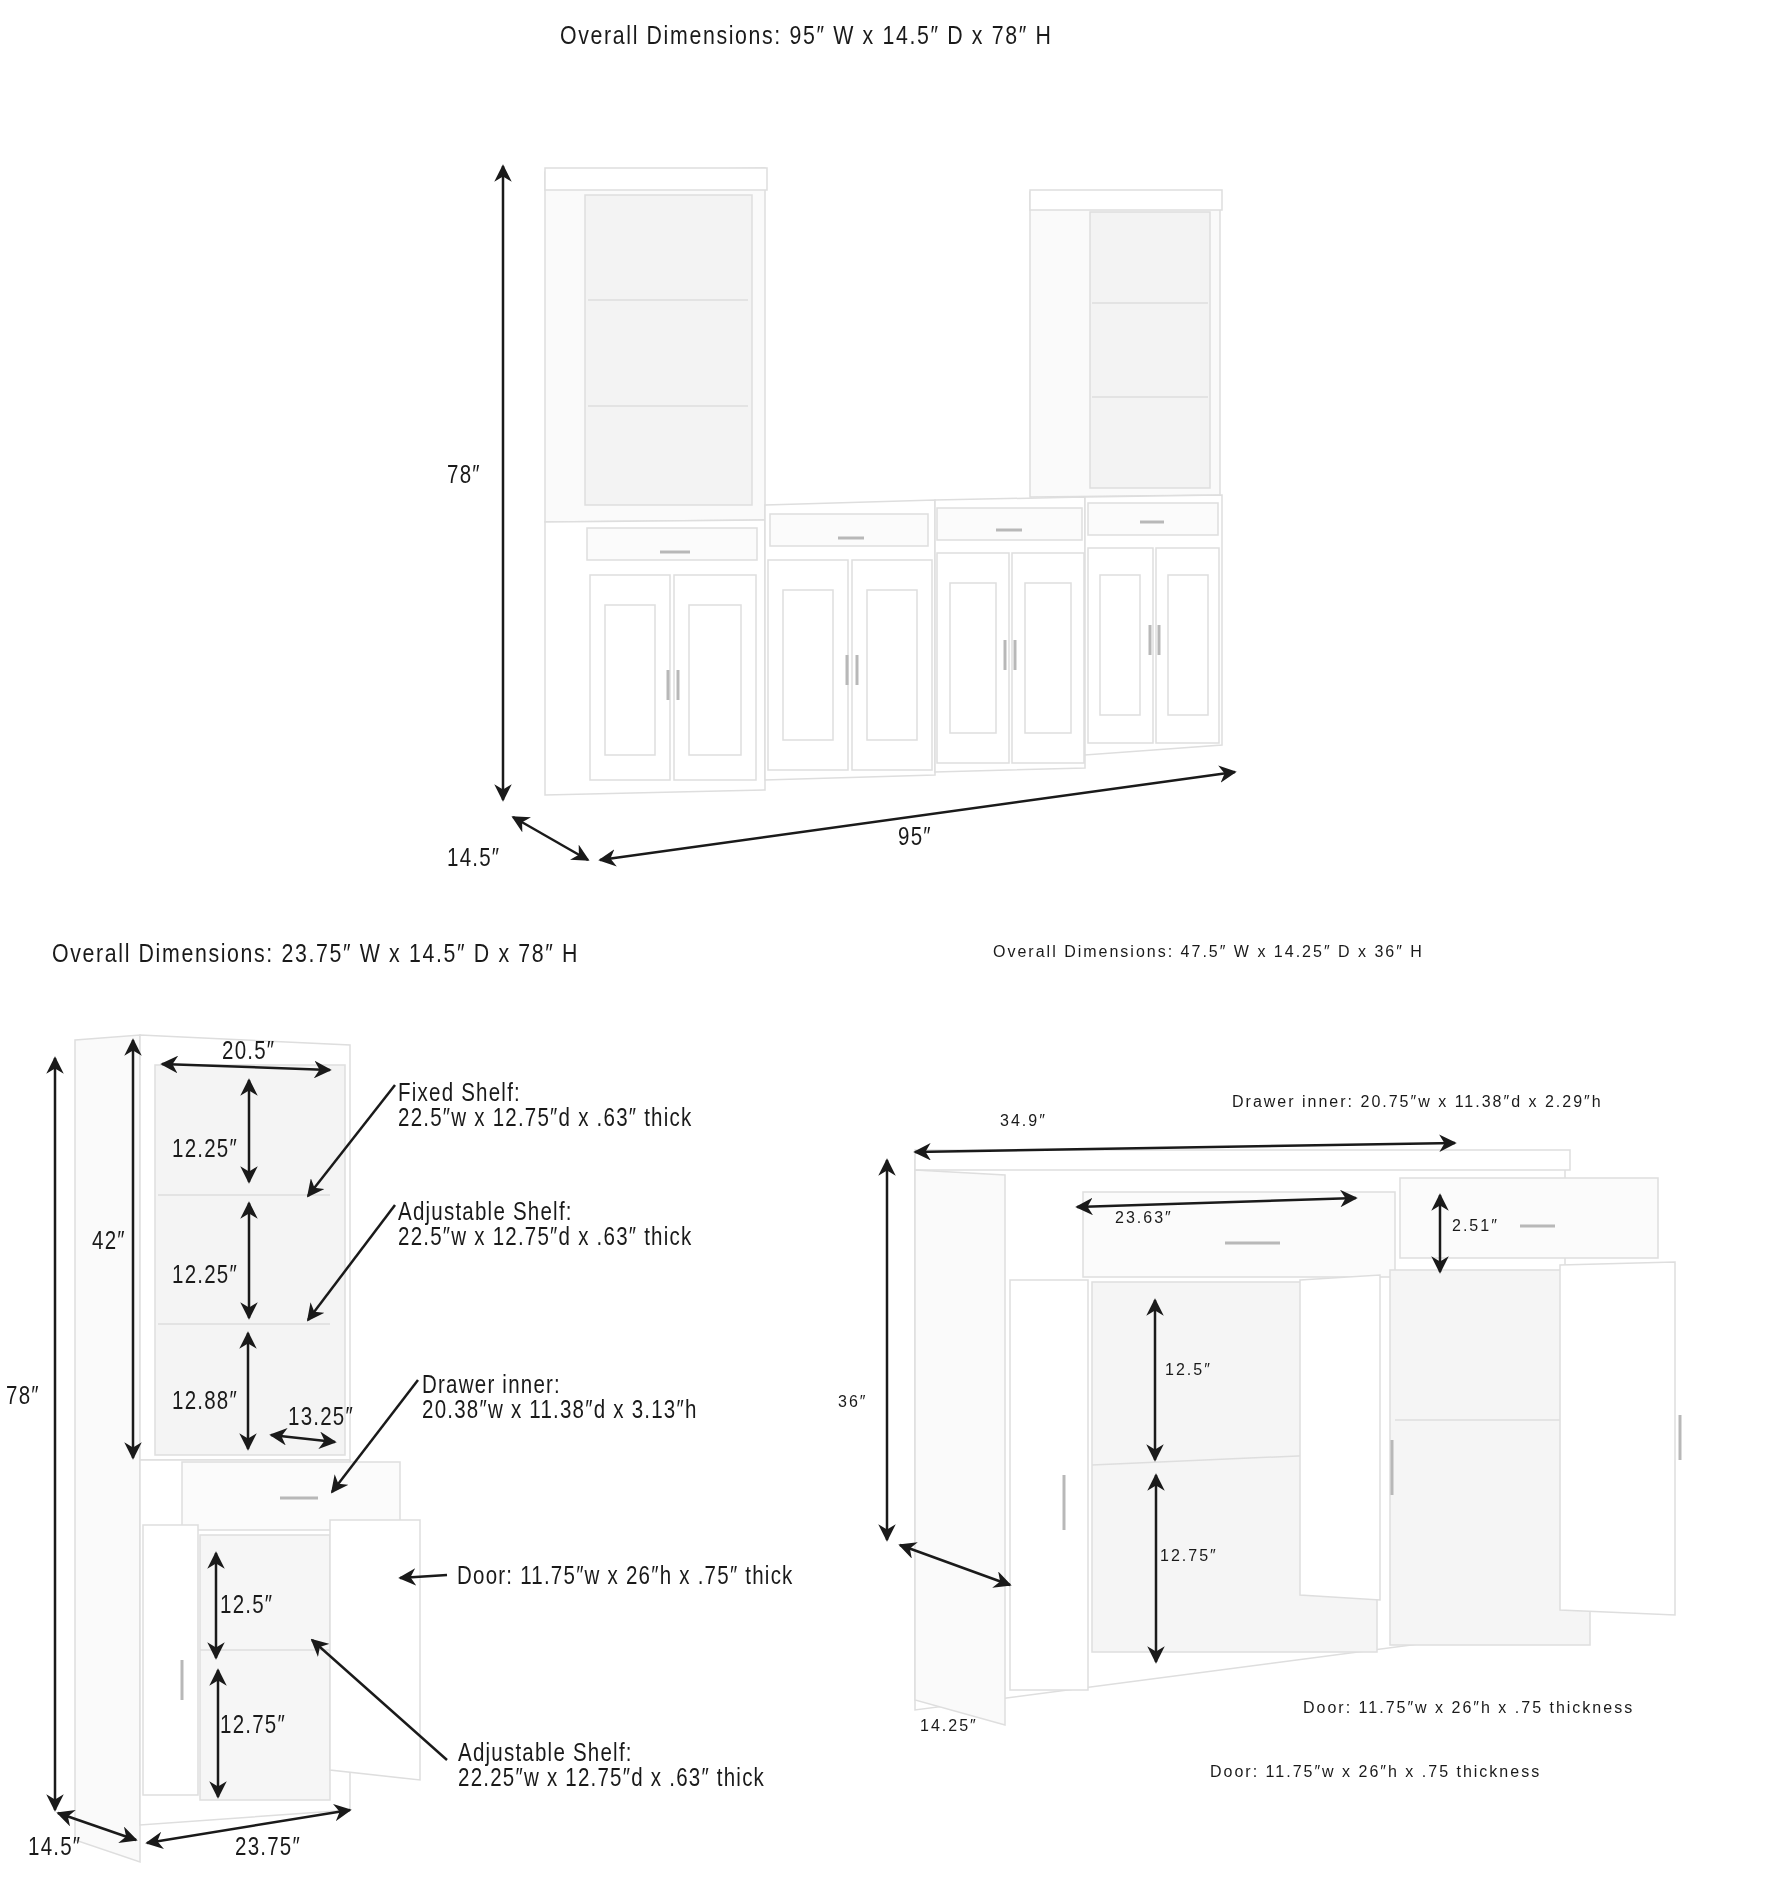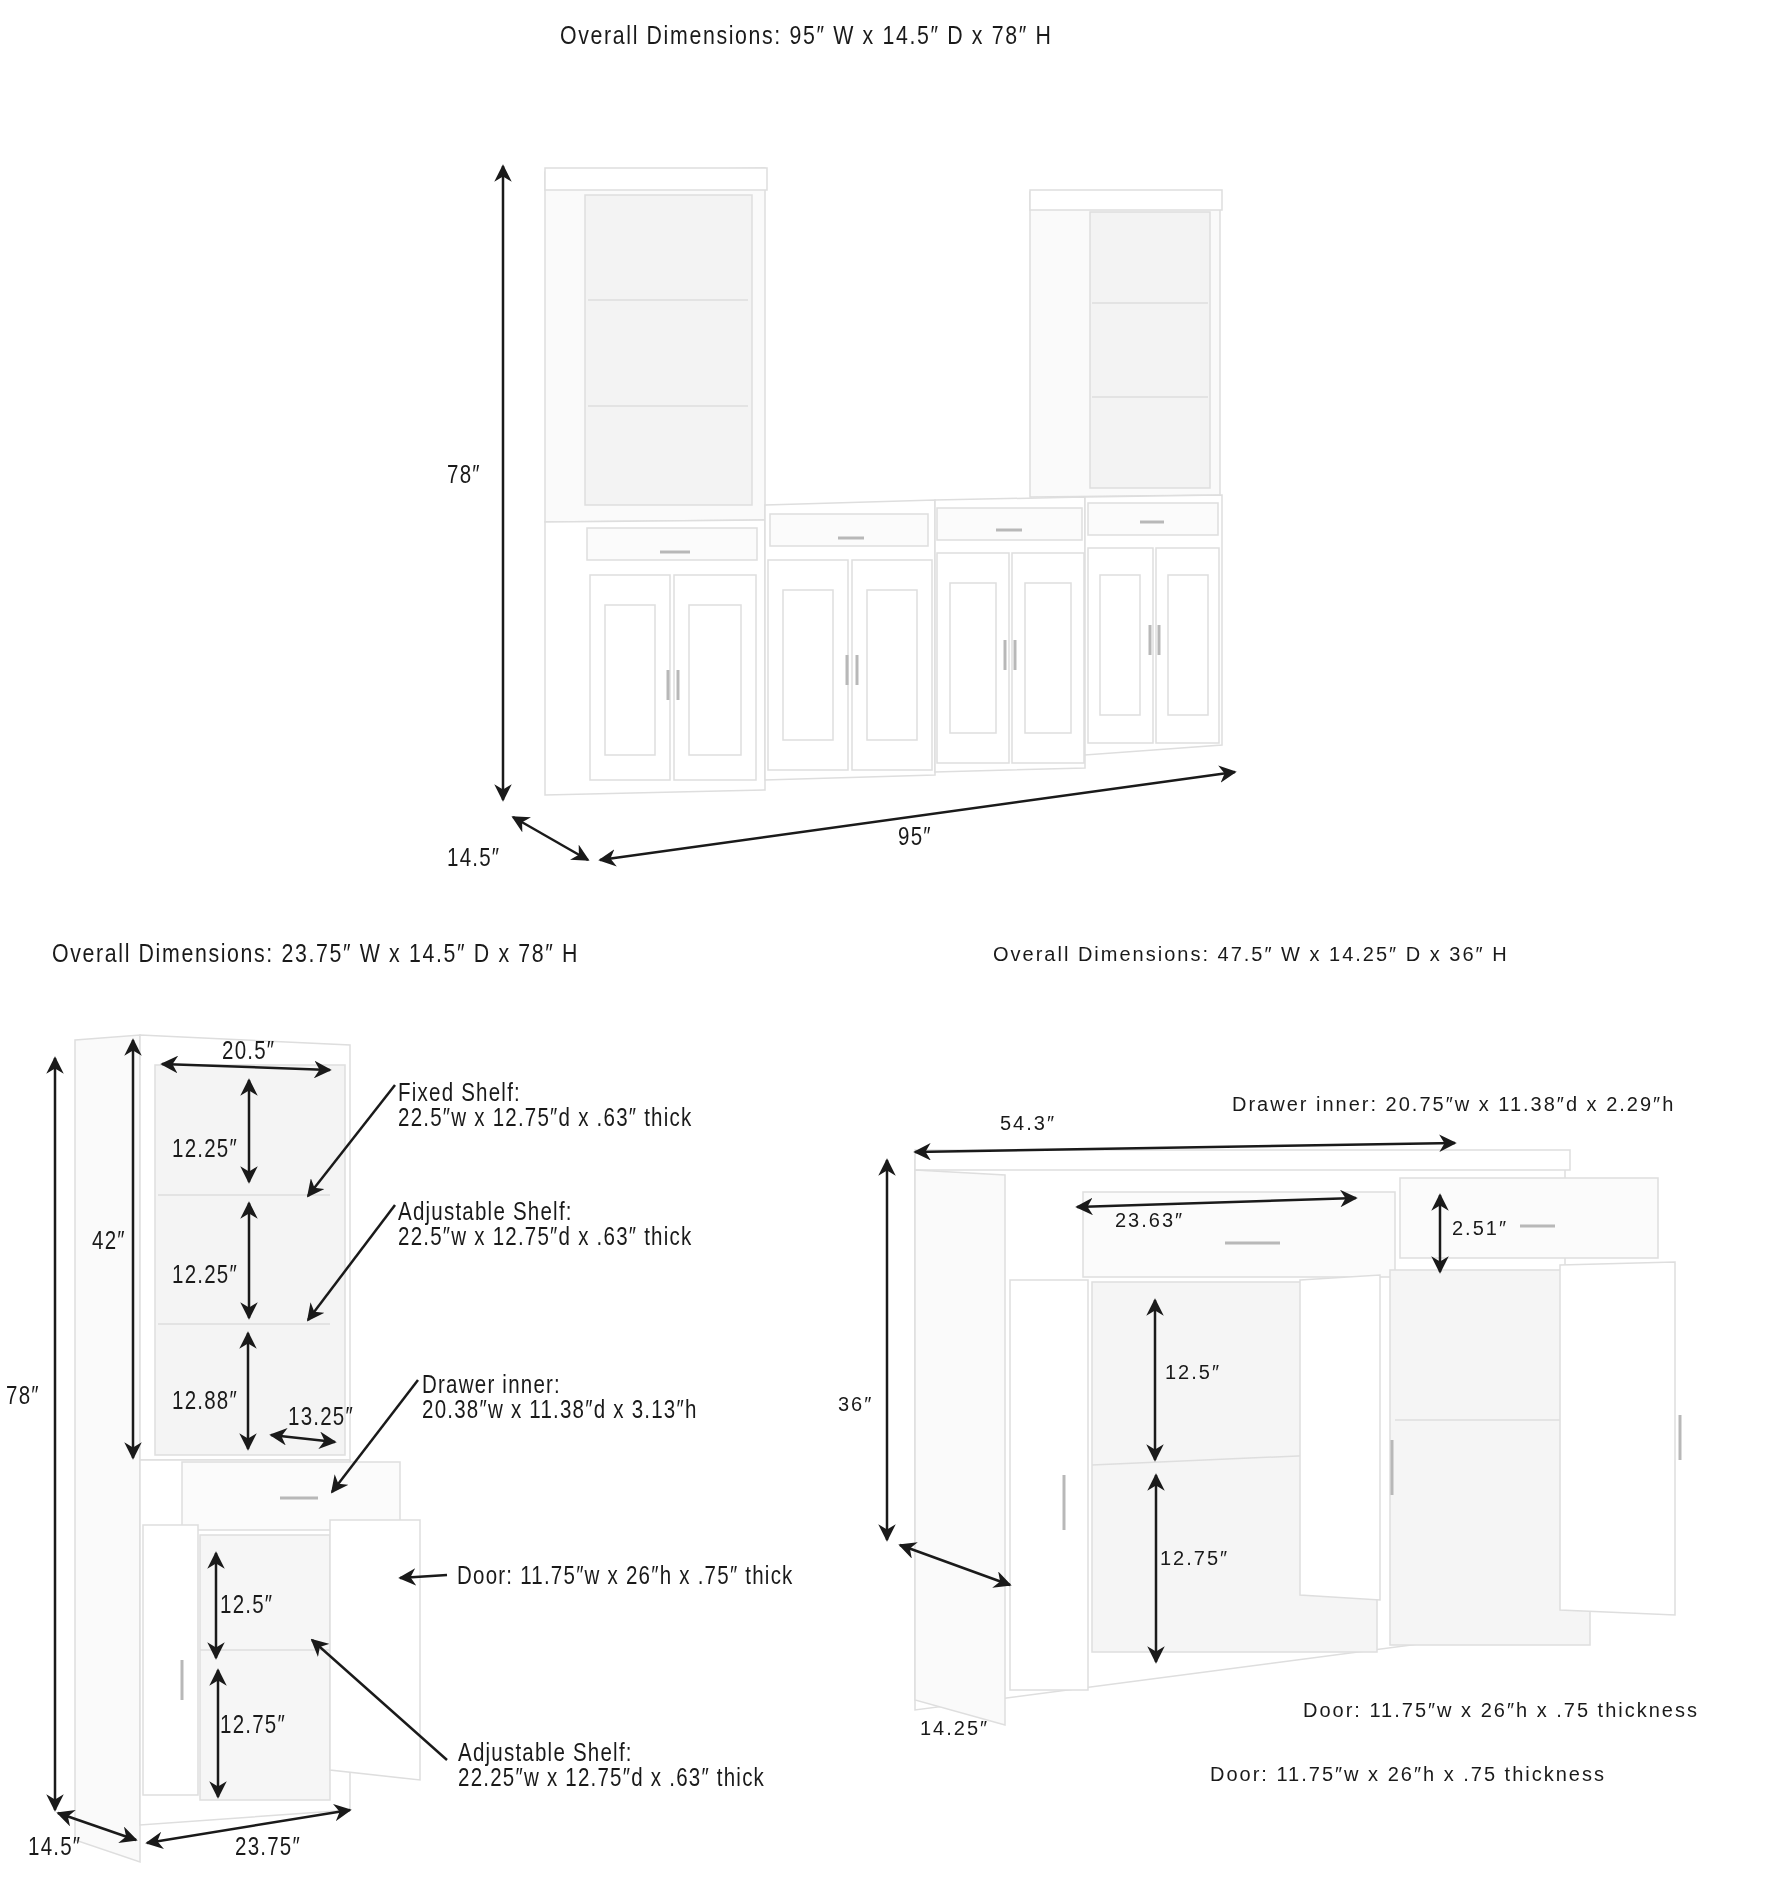--- a/index.html
+++ b/index.html
@@ -1,20 +1,20 @@
 <!DOCTYPE html>
 <html><head>
 <meta charset="utf-8">
 <style>
   html, body { margin: 0; padding: 0; background: #ffffff; }
   body { width: 1771px; height: 1878px; position: relative; overflow: hidden;
          font-family: "Liberation Sans", sans-serif; color: #1a1a1a; }
   .lbl { position: absolute; white-space: nowrap; font-size: 22px; letter-spacing: 1.5px; line-height: 1; }
   .cond { transform: scaleX(0.82); transform-origin: left top; font-size: 25px; letter-spacing: 1.5px; }
-  .wide { font-size: 20px; letter-spacing: 2px; }
+  .wide { font-size: 16px; letter-spacing: 2px; }
   .title { font-size: 26px; letter-spacing: 2px; }
   .multi { line-height: 1.0; }
   .multi div { white-space: nowrap; }
   svg.art { position: absolute; left: 0; top: 0; }
 </style>
 </head>
 <body>
 
 <svg class="art" width="1771" height="1878" viewBox="0 0 1771 1878">
   <defs>
@@ -185,21 +185,21 @@
   <div>20.38″w x 11.38″d x 3.13″h</div>
 </div>
 <div class="lbl cond" style="left:457px; top:1563px;">Door: 11.75″w x 26″h x .75″ thick</div>
 <div class="lbl cond multi" style="left:458px; top:1740px;">
   <div>Adjustable Shelf:</div>
   <div>22.25″w x 12.75″d x .63″ thick</div>
 </div>
 
 <div class="lbl wide" style="left:993px; top:944px;">Overall Dimensions: 47.5″ W x 14.25″ D x 36″ H</div>
 <div class="lbl wide" style="left:1232px; top:1094px;">Drawer inner: 20.75″w x 11.38″d x 2.29″h</div>
-<div class="lbl wide" style="left:1000px; top:1113px;">54.3″</div>
+<div class="lbl wide" style="left:1000px; top:1113px;">34.9″</div>
 <div class="lbl wide" style="left:1115px; top:1210px;">23.63″</div>
 <div class="lbl wide" style="left:1452px; top:1218px;">2.51″</div>
 <div class="lbl wide" style="left:838px; top:1394px;">36″</div>
 <div class="lbl wide" style="left:1165px; top:1362px;">12.5″</div>
 <div class="lbl wide" style="left:1160px; top:1548px;">12.75″</div>
 <div class="lbl wide" style="left:920px; top:1718px;">14.25″</div>
 <div class="lbl wide" style="left:1303px; top:1700px;">Door: 11.75″w x 26″h x .75 thickness</div>
 <div class="lbl wide" style="left:1210px; top:1764px;">Door: 11.75″w x 26″h x .75 thickness</div>
 
 </body></html>

